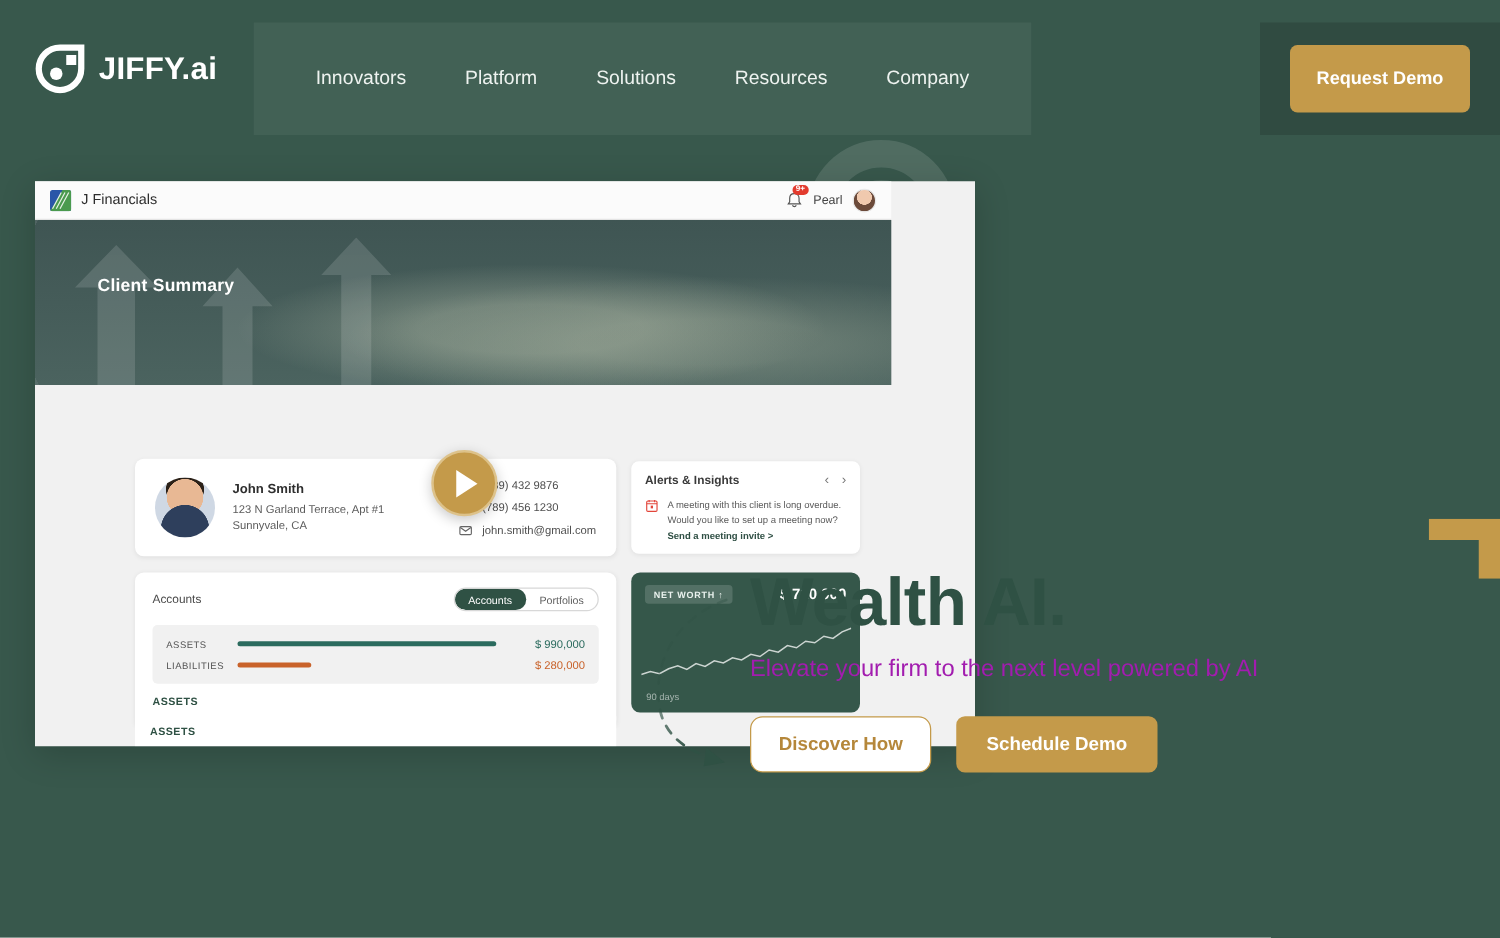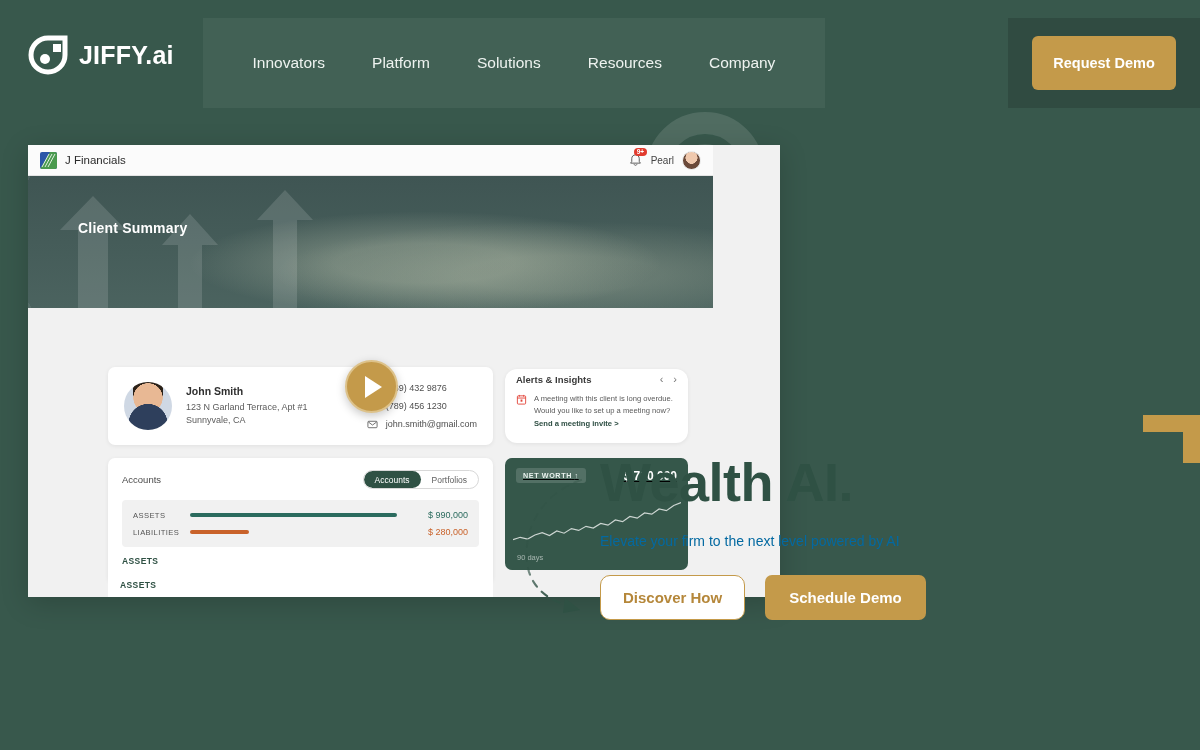--- a/index.html
+++ b/index.html
@@ -115,21 +115,21 @@
   .prof-info{ margin-left:14px; }
   .prof-name{ font-size:10.5px; font-weight:bold; color:#2f2f2f; }
   .prof-addr{ font-size:9px; color:#5c5c5c; line-height:1.45; margin-top:4px; }
   .contacts{ margin-left:auto; display:flex; flex-direction:column; gap:7px; }
   .contact-row{ display:flex; align-items:center; gap:8px; }
   .contact-txt{ font-size:9px; color:#4f4f4f; }
 
   
   .alerts-card{
     position:absolute; left:477px; top:224px; width:183px; height:74px;
-    background:#fff; border-radius:12px; padding:4px 11px;
+    background:#fff; border-radius:6px; padding:9px 11px;
     box-shadow:0 1px 4px rgba(0,0,0,.07);
   }
   .alerts-head{ display:flex; align-items:center; }
   .alerts-title{ font-size:9.5px; font-weight:bold; color:#3a3a3a; }
   .alerts-nav{ margin-left:auto; display:flex; gap:10px; color:#777; font-size:11px; }
   .alert-body{ display:flex; gap:7px; margin-top:8px; }
   .alert-text{ font-size:7.6px; color:#5a5a5a; line-height:1.62; }
   .alert-link{ color:#2f4f44; font-weight:bold; }
 
   
@@ -153,21 +153,21 @@
   .bar-track{ flex:1; height:3.5px; background:transparent; }
   .bar-fill{ height:3.5px; border-radius:2px; }
   .bar-val{ font-size:9px; width:62px; text-align:right; }
   .assets-head{ font-size:8.5px; font-weight:bold; color:#2f5144; margin-top:9px; letter-spacing:.4px; }
 
   
   .nw-card{
     position:absolute; left:477px; top:313px; width:183px; height:112px;
     background:#35574a; border-radius:7px; padding:10px 11px; overflow:hidden;
   }
-  .nw-head{ display:flex; align-items:center;text-decoration:underline; }
+  .nw-head{ display:flex; align-items:flex-start; }
   .nw-pill{
     background:rgba(255,255,255,.15); color:#eaf2ee; font-size:7.2px;
     padding:3px 7px; border-radius:3px; letter-spacing:.6px; font-weight:bold;
   }
   .nw-val{ margin-left:auto; color:#fff; font-size:12px; font-weight:bold; }
   .nw-days{ position:absolute; left:12px; bottom:8px; color:rgba(255,255,255,.55); font-size:7.5px; }
 
   
   .asset-list{ position:absolute; left:80px; top:428px; width:385px; }
   .al-head{ font-size:8.5px; font-weight:bold; color:#2f5144; letter-spacing:.4px; padding:7px 12px; background:#fff; }
@@ -186,21 +186,21 @@
     border-bottom:11px solid transparent;
   }
 
   
   .hero{ position:absolute; left:600px; top:455px; width:560px; }
   .hero-title{
     font-size:54px; font-weight:bold; color:#2f5144;
     letter-spacing:-.5px; line-height:1;
   }
   .hero-sub{
-    font-size:14px; color:#0369a1; margin-top:24px; font-weight:300;
+    font-size:19px; color:#a21caf; margin-top:16px; font-weight:300;
   }
   .hero-btns{ display:flex; gap:20px; margin-top:26px; }
   .btn-outline{
     background:#fff; color:#b5873a; border:1.6px solid #c49a4a;
     border-radius:10px; padding:13px 22px; font-size:15px; font-weight:bold;
     cursor:pointer; font-family:"Liberation Sans", sans-serif;
   }
   .btn-solid{
     background:#c49a4a; color:#fff; border:none;
     border-radius:7px; padding:14px 24px; font-size:15px; font-weight:bold;

